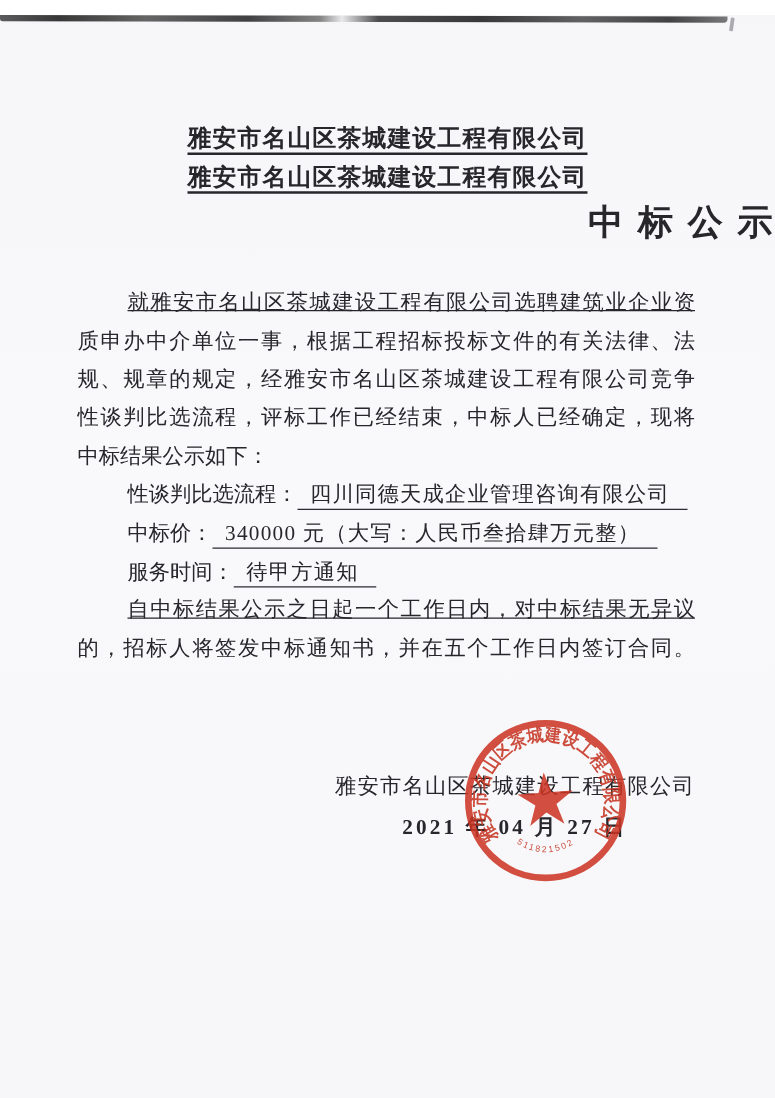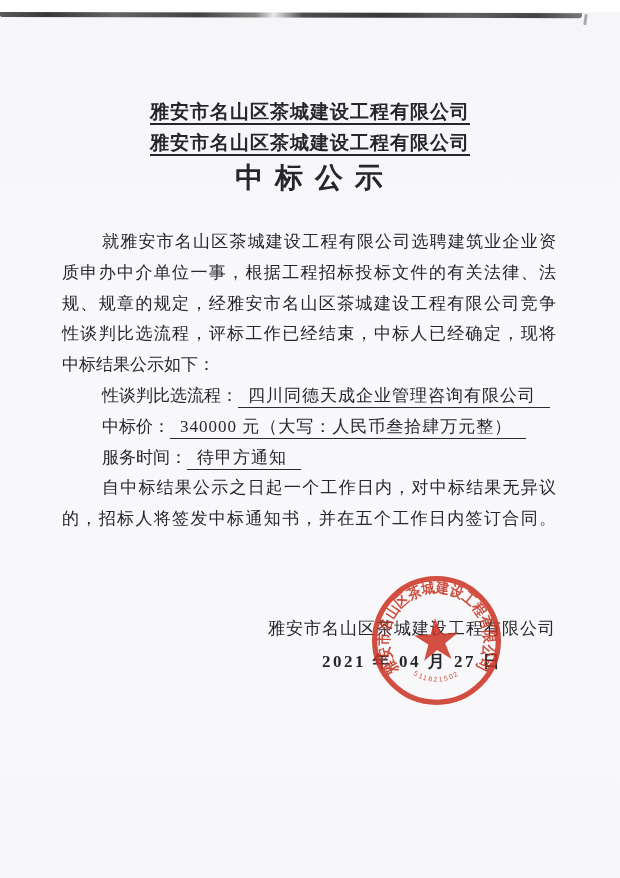--- a/index.html
+++ b/index.html
@@ -31,28 +31,29 @@
     position:absolute;left:0;top:84px;width:620px;text-align:center;
     font-family:"Liberation Sans", sans-serif;font-weight:bold;
   }
   .title-line{
     font-size:19px;line-height:31px;letter-spacing:1px;
     text-decoration:underline;text-decoration-thickness:1.6px;text-underline-offset:5px;
   }
   .title-heading{
     font-size:28px;line-height:36px;letter-spacing:2px;margin-top:2px;
     text-decoration:none;
+    text-align:right;
   }
   
   .body-block{
     position:absolute;left:62px;top:215px;width:494px;
     font-size:17px;line-height:30.8px;
   }
   .jline{text-align:justify;text-align-last:justify;}
-  .indent{text-indent:40px;}
+  .indent{text-indent:40px;text-decoration:underline;}
   .field-row{padding-left:40px;white-space:nowrap;}
   .field-value{
     border-bottom:1.6px solid #2b2b30;
     padding:0 14px 2px 10px;letter-spacing:1px;text-align:right;
   }
   
   .sig-block{
     position:absolute;left:262px;top:600px;width:300px;text-align:center;
     font-size:17px;line-height:33px;
   }

